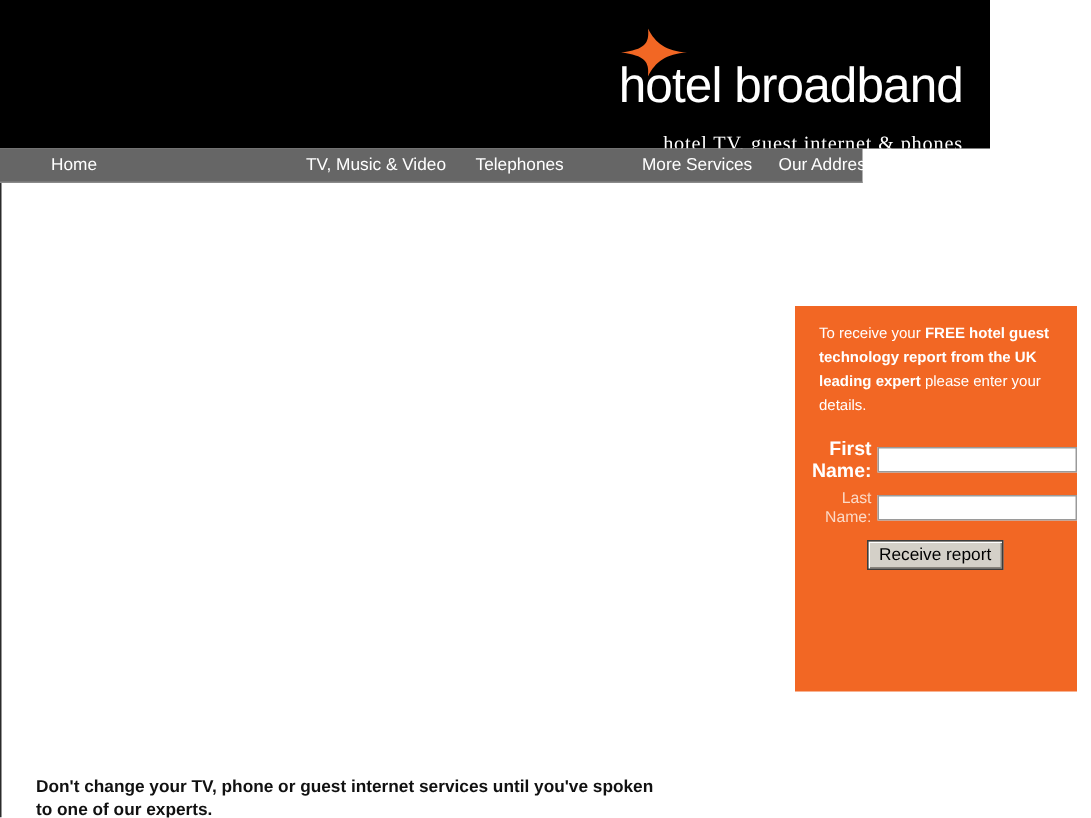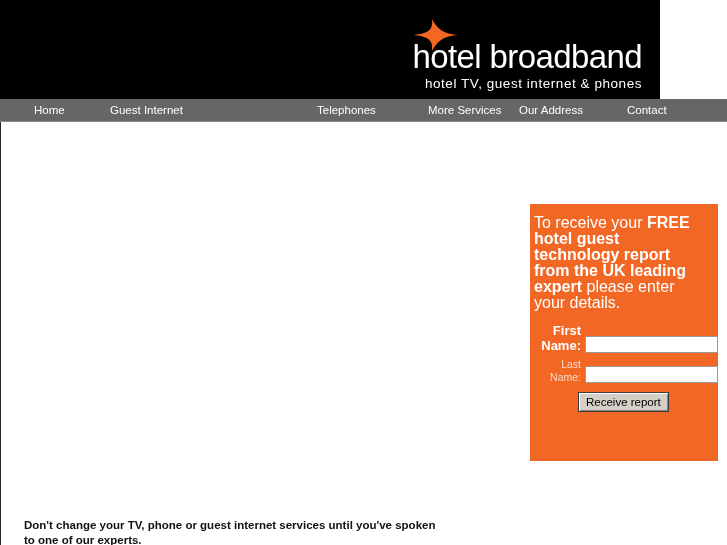--- a/index.html
+++ b/index.html
@@ -48,30 +48,30 @@
     letter-spacing: -0.6px;
     margin: 20px 0 0 0;
     font-family: "Liberation Sans", sans-serif;
   }
   .logo-tag {
     display: block;
     color: #ffffff;
     font-size: 13.5px;
     font-weight: 400;
     letter-spacing: 0.55px;
-    margin-top: 4px;
-    font-family: Liberation Sans, sans-serif;
+    margin-top: 16px;
+    font-family: Liberation Serif, serif;
   }
 
   
   .nav {
     position: absolute;
     left: 0;
     top: 99px;
-    width: 727px;
+    width: 575px;
     height: 23px;
     background: #666666;
     border-bottom: 1px solid #8a8a8a;
     box-sizing: border-box;
   }
   .nav-list {
     list-style: none;
     margin: 0;
     padding: 0;
     height: 100%;
@@ -107,33 +107,33 @@
     left: 530px;
     top: 204px;
     width: 188px;
     height: 257px;
     background: #f26724;
     box-sizing: border-box;
     padding: 0;
   }
   .form-intro {
     color: #ffffff;
-    font-size: 16px;
+    font-size: 10px;
     line-height: 16px;
-    padding: 11px 10px 0 4px;
+    padding: 11px 10px 0 16px;
     margin: 0;
   }
   .form-intro .bold { font-weight: bold; }
 
   .form-rows {
     margin-top: 12px;
   }
   .form-row {
     display: flex;
-    align-items: flex-end;
+    align-items: center;
     justify-content: flex-end;
     margin-bottom: 5px;
   }
   .form-label {
     text-align: right;
     color: #ffffff;
     font-size: 10.5px;
     line-height: 12.5px;
     width: 46px;
     padding-right: 4px;
@@ -199,21 +199,21 @@
       <path d="M44 16 C 30 17, 23 22, 18 32 C 19 22, 16 18, 0 16 C 16 14, 19 10, 18 0 C 23 10, 30 15, 44 16 Z" fill="#f26724"></path>
     </svg>
     <span class="logo-word">hotel broadband</span>
     <span class="logo-tag">hotel TV, guest internet &amp; phones</span>
   </div>
 </div>
 
 <nav class="nav">
   <ul class="nav-list">
     <li class="nav-item" style="left:34px">Home</li>
-    <li class="nav-item" style="left:110px">Guest Internet</li>
+    <li class="nav-item" style="left:204px">TV, Music &amp; Video</li>
     <li class="nav-item" style="left:317px">Telephones</li>
     <li class="nav-item" style="left:428px">More Services</li>
     <li class="nav-item" style="left:519px">Our Address</li>
     <li class="nav-item" style="left:627px">Contact</li>
   </ul>
 </nav>
 
 <div class="content"></div>
 
 <form class="form-panel">

